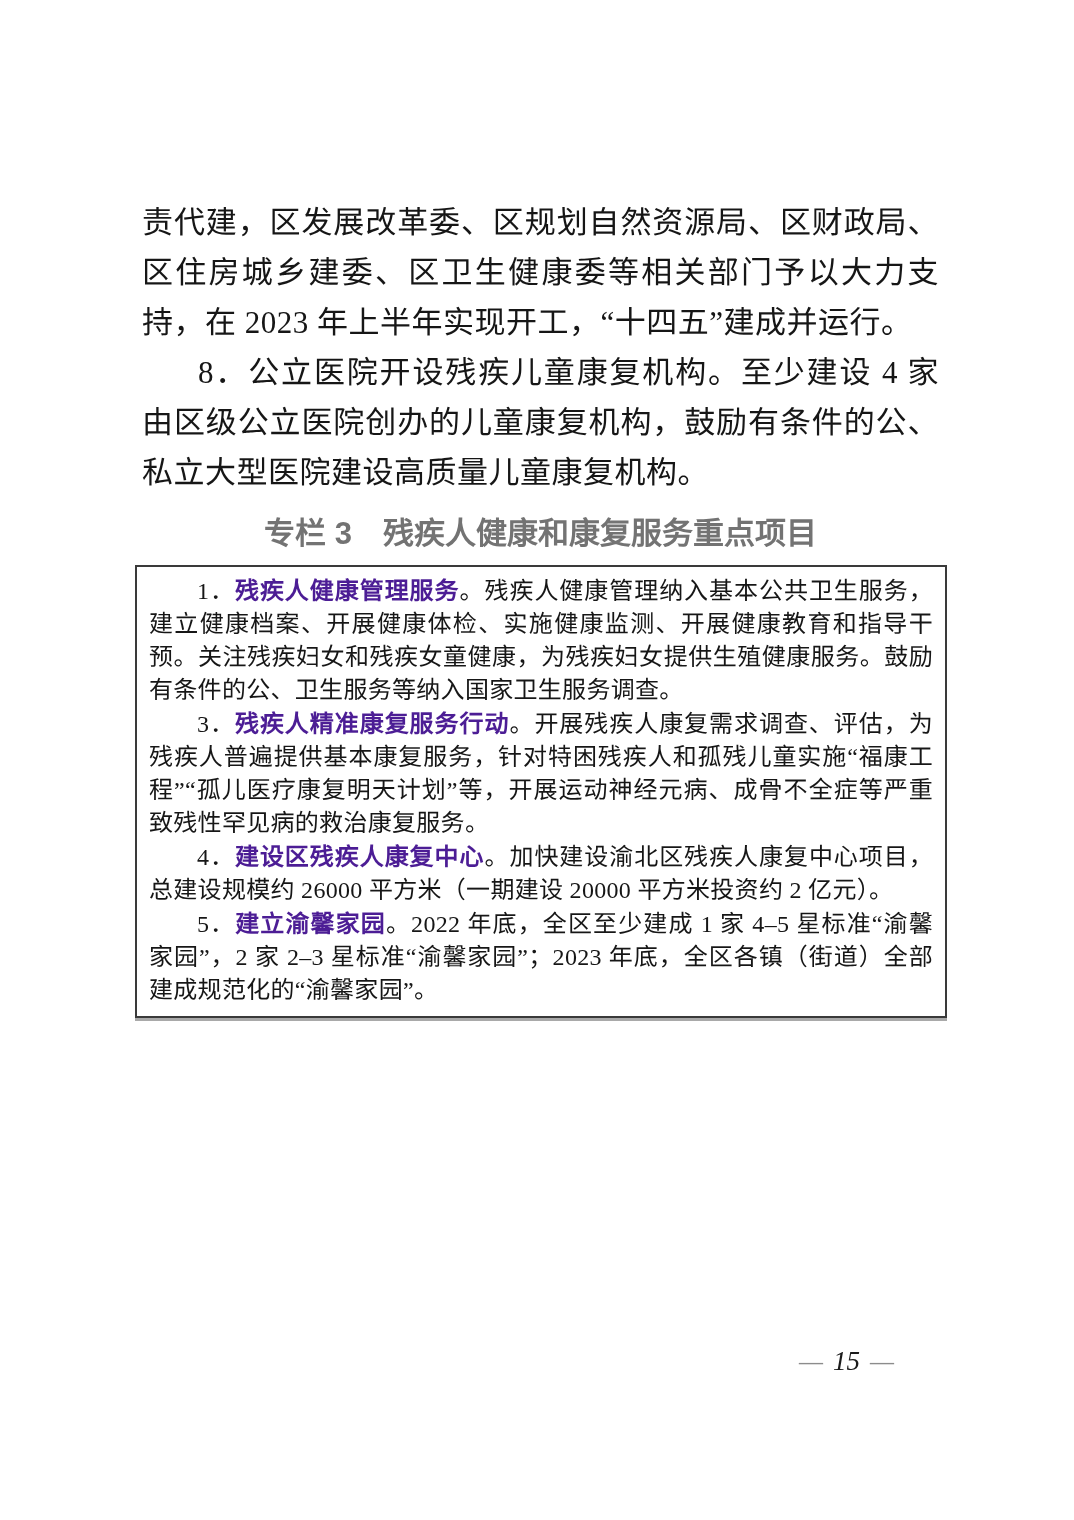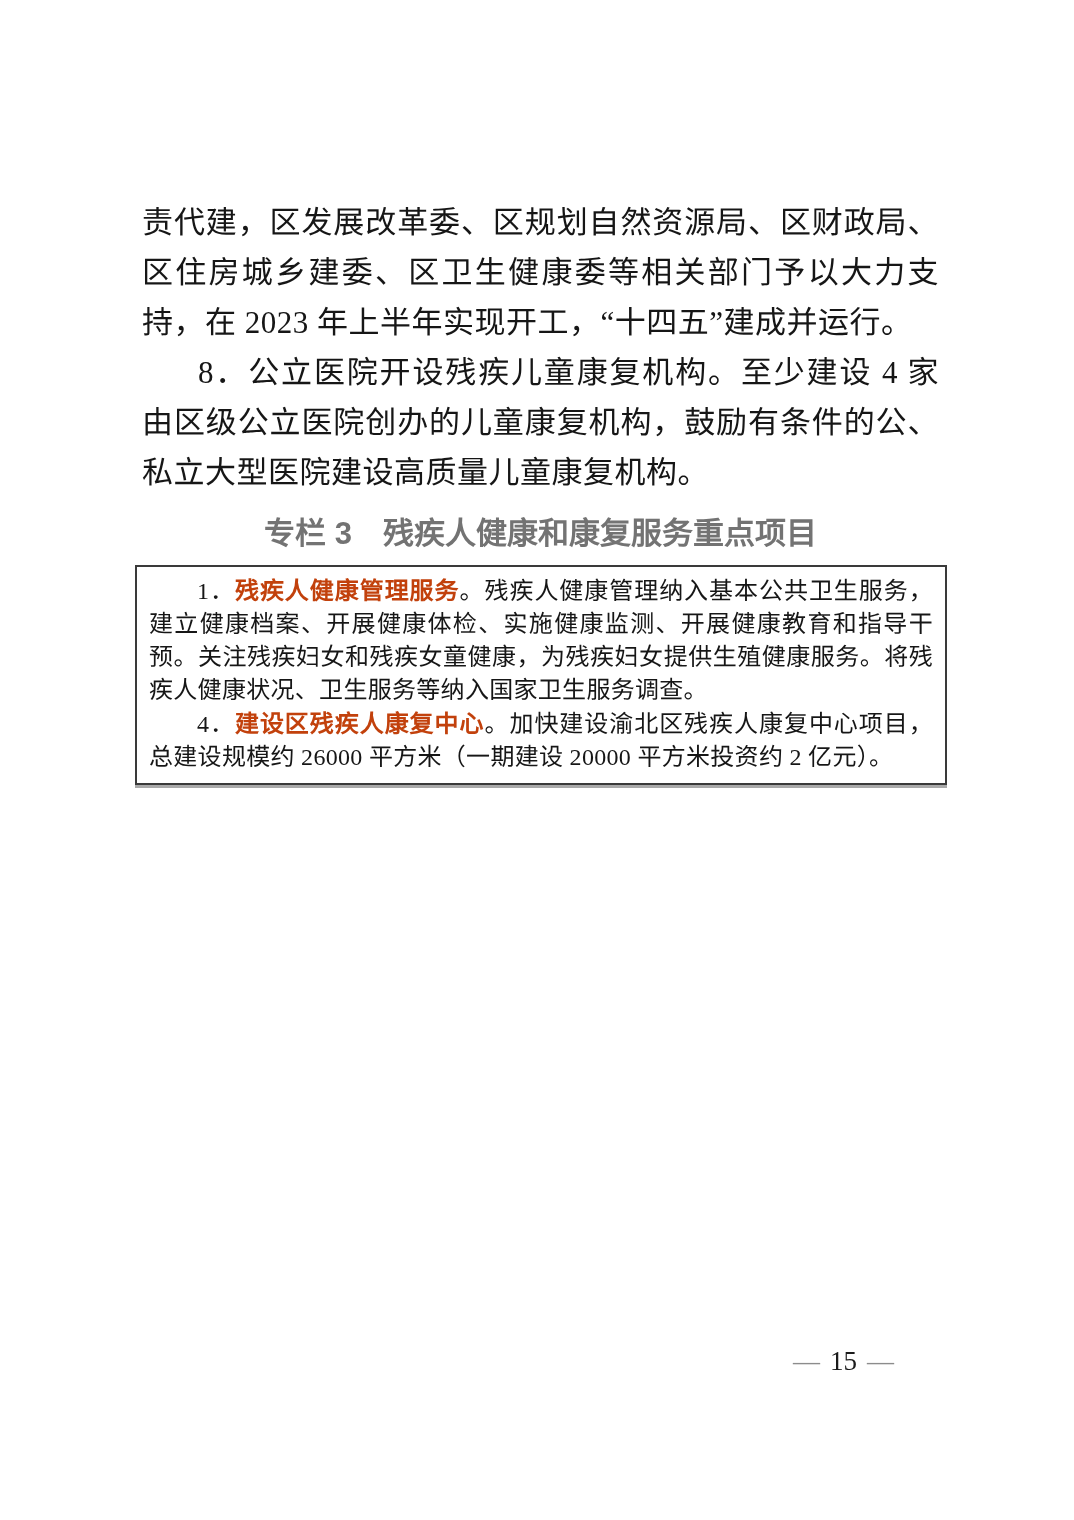--- a/index.html
+++ b/index.html
@@ -55,29 +55,30 @@
     margin: 0;
     font-size: 24px;
     line-height: 33px;
     text-align: justify;
     text-indent: 48px;
     letter-spacing: 0.3px;
   }
   .box-item .lead {
     font-family: "Liberation Sans", "DejaVu Sans", sans-serif;
     font-weight: 700;
-    color: #c2410c;
+    color: #4c1d95;
   }
   .page-number {
     position: absolute;
     top: 1346px;
     right: 170px;
     font-size: 27px;
     color: #1b1b1b;
     white-space: nowrap;
+    font-style: italic;
   }
   .page-number .dash {
     color: #8c8c8c;
     padding: 0 10px;
   }
 </style>
 </head>
 <body>
 
 <div class="page">
@@ -85,25 +86,27 @@
 
     <p class="body-para">责代建，区发展改革委、区规划自然资源局、区财政局、区住房城乡建委、区卫生健康委等相关部门予以大力支持，在 2023 年上半年实现开工，“十四五”建成并运行。</p>
 
 
     <p class="body-para indented">8．公立医院开设残疾儿童康复机构。至少建设 4 家由区级公立医院创办的儿童康复机构，鼓励有条件的公、私立大型医院建设高质量儿童康复机构。</p>
 
     <h2 class="box-title">专栏 3　残疾人健康和康复服务重点项目</h2>
 
     <div class="column-box">
 
-      <p class="box-item"><span>1．</span><span class="lead">残疾人健康管理服务</span><span>。残疾人健康管理纳入基本公共卫生服务，建立健康档案、开展健康体检、实施健康监测、开展健康教育和指导干预。关注残疾妇女和残疾女童健康，为残疾妇女提供生殖健康服务。将残疾人健康状况、卫生服务等纳入国家卫生服务调查。</span></p>
+      <p class="box-item"><span>1．</span><span class="lead">残疾人健康管理服务</span><span>。残疾人健康管理纳入基本公共卫生服务，建立健康档案、开展健康体检、实施健康监测、开展健康教育和指导干预。关注残疾妇女和残疾女童健康，为残疾妇女提供生殖健康服务。鼓励有条件的公、卫生服务等纳入国家卫生服务调查。</span></p>
 
 
+      <p class="box-item"><span>3．</span><span class="lead">残疾人精准康复服务行动</span><span>。开展残疾人康复需求调查、评估，为残疾人普遍提供基本康复服务，针对特困残疾人和孤残儿童实施“福康工程”“孤儿医疗康复明天计划”等，开展运动神经元病、成骨不全症等严重致残性罕见病的救治康复服务。</span></p>
 
       <p class="box-item"><span>4．</span><span class="lead">建设区残疾人康复中心</span><span>。加快建设渝北区残疾人康复中心项目，总建设规模约 26000 平方米（一期建设 20000 平方米投资约 2 亿元）。</span></p>
 
+      <p class="box-item"><span>5．</span><span class="lead">建立渝馨家园</span><span>。2022 年底，全区至少建成 1 家 4–5 星标准“渝馨家园”，2 家 2–3 星标准“渝馨家园”；2023 年底，全区各镇（街道）全部建成规范化的“渝馨家园”。</span></p>
 
 
     </div>
   </div>
 
   <div class="page-number"><span class="dash">—</span><span>15</span><span class="dash">—</span></div>
 </div>
 
 </body></html>

